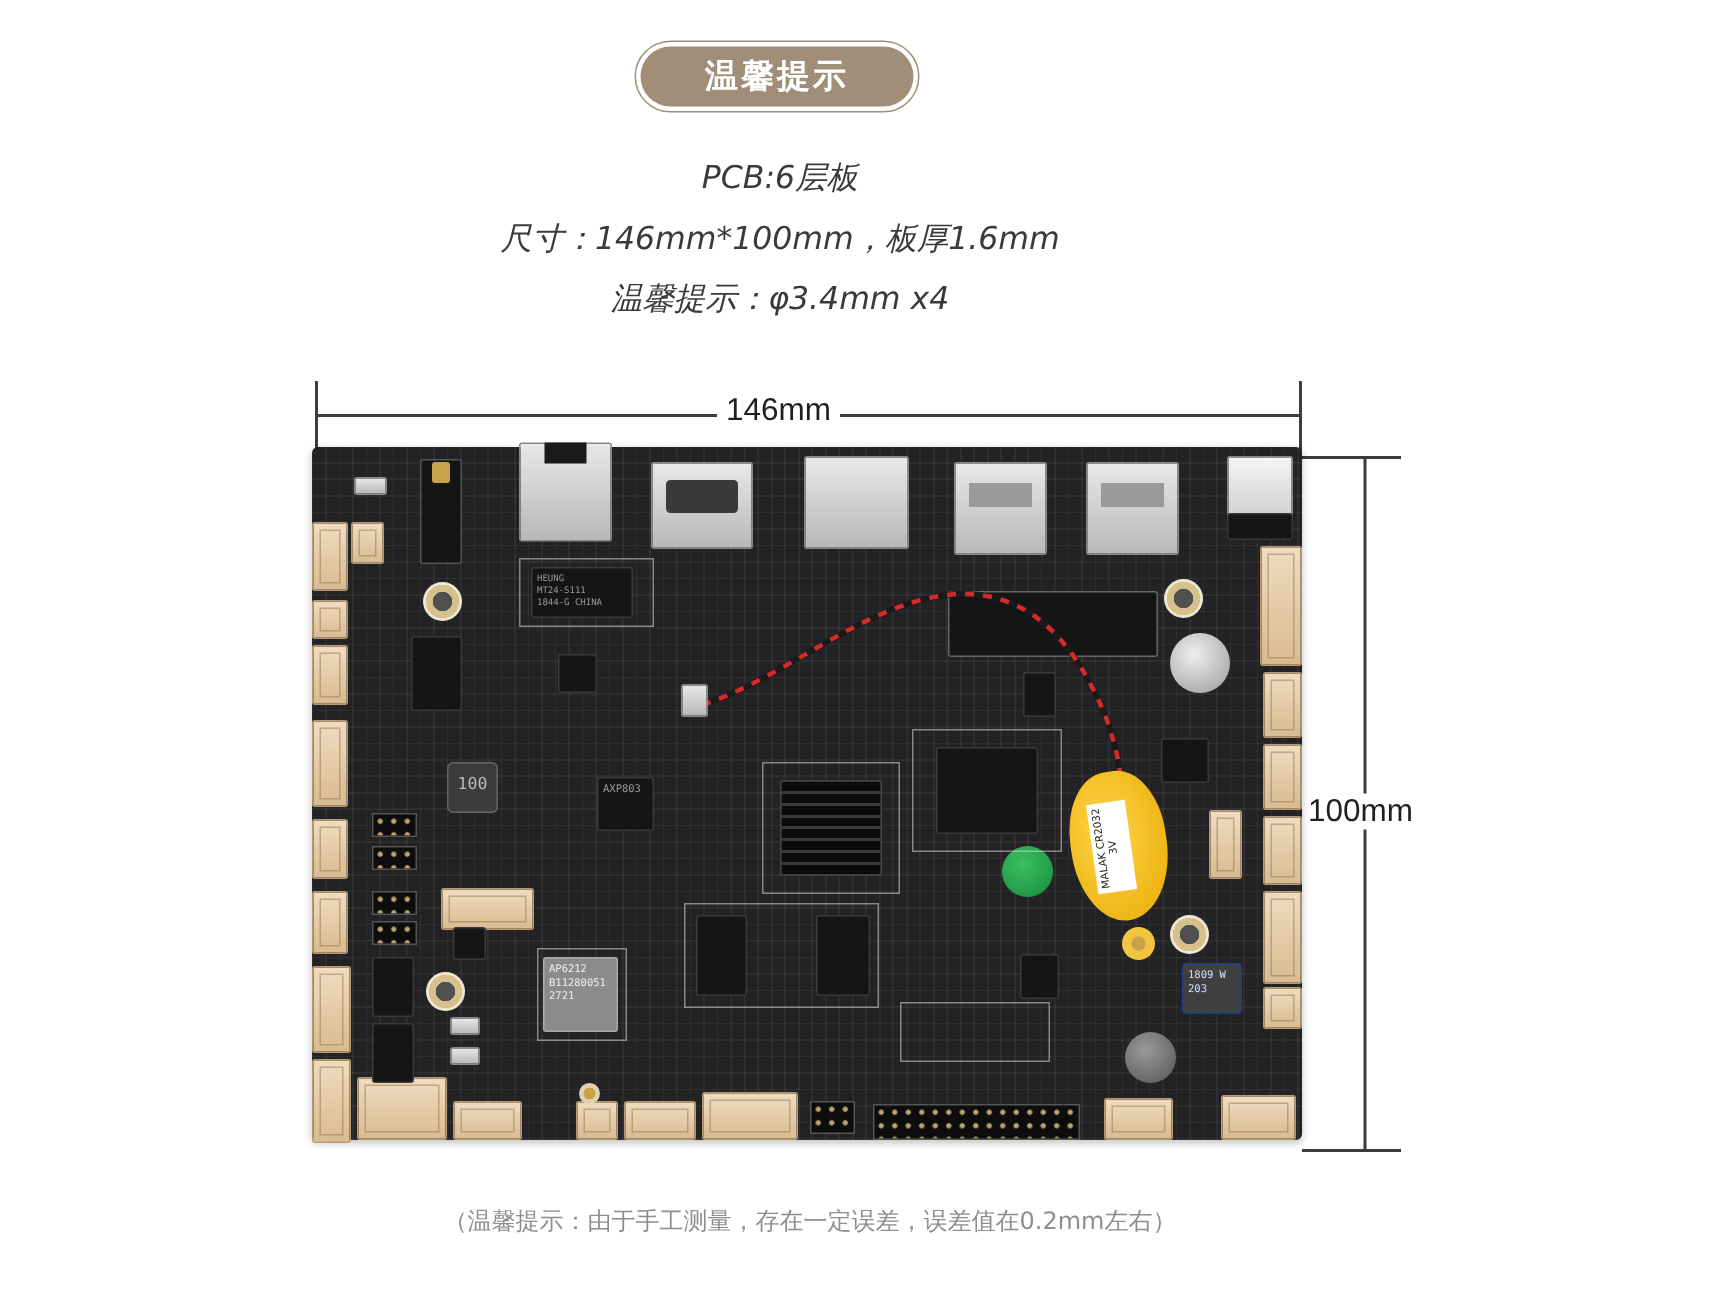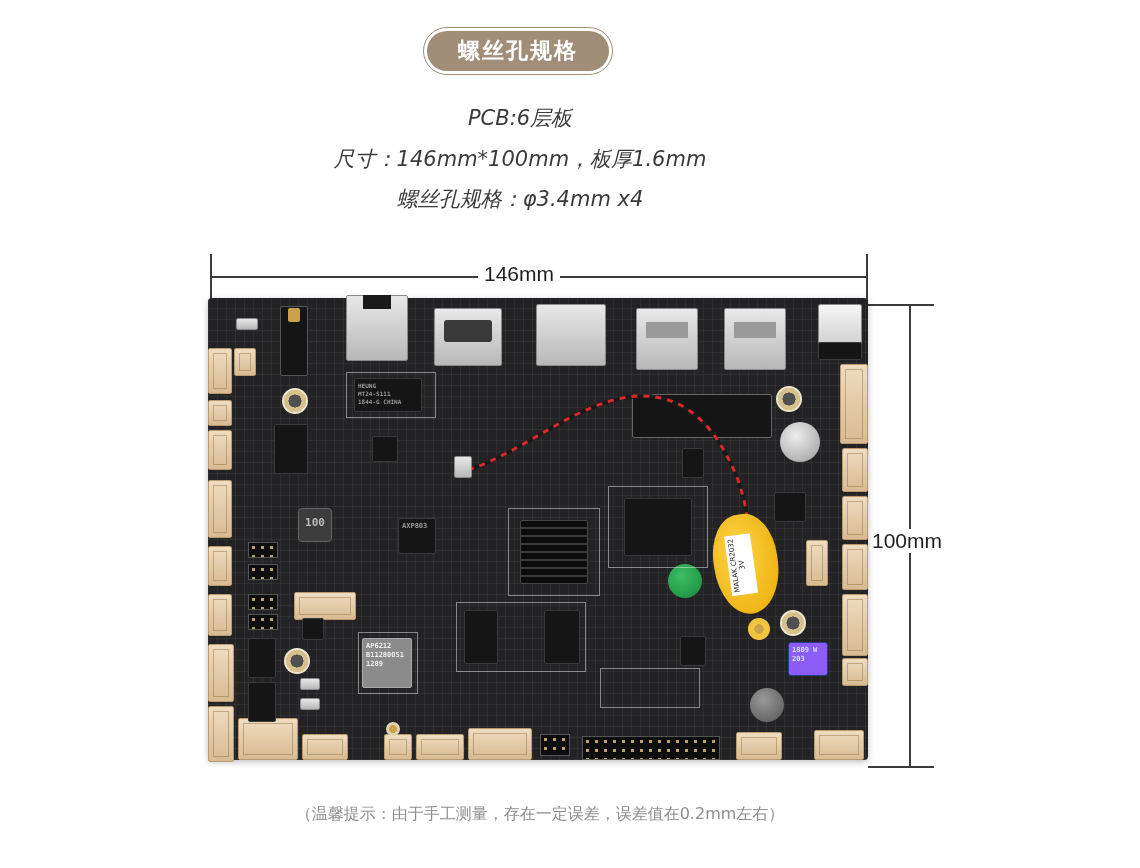--- a/index.html
+++ b/index.html
@@ -36,21 +36,21 @@
     background-image:
       repeating-linear-gradient(90deg, rgba(255,255,255,0.05) 0 1px, transparent 1px 9px),
       repeating-linear-gradient(0deg, rgba(255,255,255,0.05) 0 1px, transparent 1px 11px);
     border-radius: 4px;
   }
   .comp { position: absolute; }
   .conn { background: linear-gradient(#efdcc0, #d8bb92); border: 1px solid #b99a6e; border-radius: 2px; }
   .conn::after { content: ""; position: absolute; inset: 4px; border: 1px solid rgba(150,115,70,0.5); }
   .metal { background: linear-gradient(#e8e8e8, #b8b8b8); border: 1px solid #8a8a8a; border-radius: 2px; }
   .chip { background: #151516; border: 1px solid #3a3a3a; border-radius: 2px; }
-  .chip-label { color: #9a9a9a; font-size: 7px; font-family: "DejaVu Sans Mono", monospace; padding: 3px; line-height: 9px; font-weight: bold; }
+  .chip-label { color: #9a9a9a; font-size: 7px; font-family: "DejaVu Sans Mono", monospace; padding: 3px; line-height: 9px; }
   .hole { border-radius: 50%; background: radial-gradient(circle, #505050 0 35%, #d6c08c 36% 60%, #efe6d2 61% 100%); }
   .heatsink {
     background: repeating-linear-gradient(0deg, #0c0c0c 0 6px, #3a3a3a 6px 8px);
     border: 1px solid #444; border-radius: 2px;
   }
   .silk { position: absolute; border: 1px solid rgba(220,220,220,0.55); }
   .pin-header {
     background: #0d0d0d; border: 1px solid #555;
     background-image: radial-gradient(circle, #b9a46f 0 1.5px, transparent 2px);
     background-size: 9px 9px;
@@ -59,35 +59,35 @@
     background: radial-gradient(ellipse at 40% 40%, #ffd54a, #e8a900);
     border-radius: 45% 45% 50% 50%; transform: rotate(-8deg);
   }
   .battery-label {
     position: absolute; left: 14px; top: 20px; width: 26px; height: 60px;
     background: #fff; font-size: 7px; color: #222; writing-mode: vertical-rl;
     transform: rotate(180deg); text-align: center; line-height: 8px; padding: 2px;
   }
   .green-dot { background: radial-gradient(circle at 40% 35%, #3bbf62, #168a3c); border-radius: 50%; }
   .cap { background: radial-gradient(circle at 40% 35%, #eeeeee, #9a9a9a); border-radius: 50%; }
-  .pot { background: #8b5cf6; border-radius: 3px; border: 1px solid #1d3f8c; }
+  .pot { background: #404040; border-radius: 3px; border: 1px solid #1d3f8c; }
   .inductor { background: #3c3c3c; border-radius: 4px; border: 1px solid #666; }
 
   .note { position: absolute; left: 0; width: 1080px; top: 804px; text-align: center; font-size: 16px; color: #8e8e8e; }
 </style>
 </head>
 <body>
 
 <div class="title-pill">
-  <div class="inner">螺丝孔规格</div>
+  <div class="inner">温馨提示</div>
 </div>
 
 <div class="spec-line spec-1">PCB:6层板</div>
 <div class="spec-line spec-2">尺寸：146mm*100mm，板厚1.6mm</div>
-<div class="spec-line spec-3">螺丝孔规格：φ3.4mm x4</div>
+<div class="spec-line spec-3">温馨提示：φ3.4mm x4</div>
 
 <div>
   <div class="dim-line" style="left:210px; top:276px; width:657px; height:1.5px;"></div>
   <div class="dim-line" style="left:210px; top:254px; width:1.5px; height:62px;"></div>
   <div class="dim-line" style="left:866px; top:254px; width:1.5px; height:62px;"></div>
   <div class="dim-label" style="left:478px; top:262px;">146mm</div>
 </div>
 
 <div>
   <div class="dim-line" style="left:909px; top:304px; width:1.5px; height:462px;"></div>
@@ -166,21 +166,21 @@
     <div class="chip-label">AXP803</div>
   </div>
   <div class="comp heatsink" style="left:312px; top:222px; width:68px; height:64px;"></div>
   <div class="comp chip" style="left:416px; top:200px; width:68px; height:58px;"></div>
   <div class="comp chip" style="left:424px; top:96px; width:140px; height:44px; border-color:#666;"></div>
   <div class="comp chip" style="left:474px; top:150px; width:22px; height:30px;"></div>
   <div class="comp chip" style="left:566px; top:194px; width:32px; height:30px;"></div>
   <div class="comp chip" style="left:154px; top:340px; width:50px; height:50px; background:#8b8b8b; border-color:#aaa;">
     <div class="chip-label" style="white-space:pre; color:#eee;">AP6212
 B11280051
-1289</div>
+2721</div>
   </div>
   <div class="comp chip" style="left:256px; top:312px; width:34px; height:54px;"></div>
   <div class="comp chip" style="left:336px; top:312px; width:36px; height:54px;"></div>
   <div class="comp chip" style="left:472px; top:338px; width:26px; height:30px;"></div>
   <div class="comp chip" style="left:40px; top:340px; width:28px; height:40px;"></div>
   <div class="comp chip" style="left:40px; top:384px; width:28px; height:40px;"></div>
   <div class="comp chip" style="left:94px; top:320px; width:22px; height:22px;"></div>
 
   <svg class="comp" style="left:260px; top:92px;" width="300" height="200" viewBox="0 0 300 200">
     <path d="M0,80 C60,60 110,10 170,6 C220,4 250,40 270,90 C280,120 282,140 278,160" stroke="#1a1a1a" stroke-width="4" fill="none"></path>

